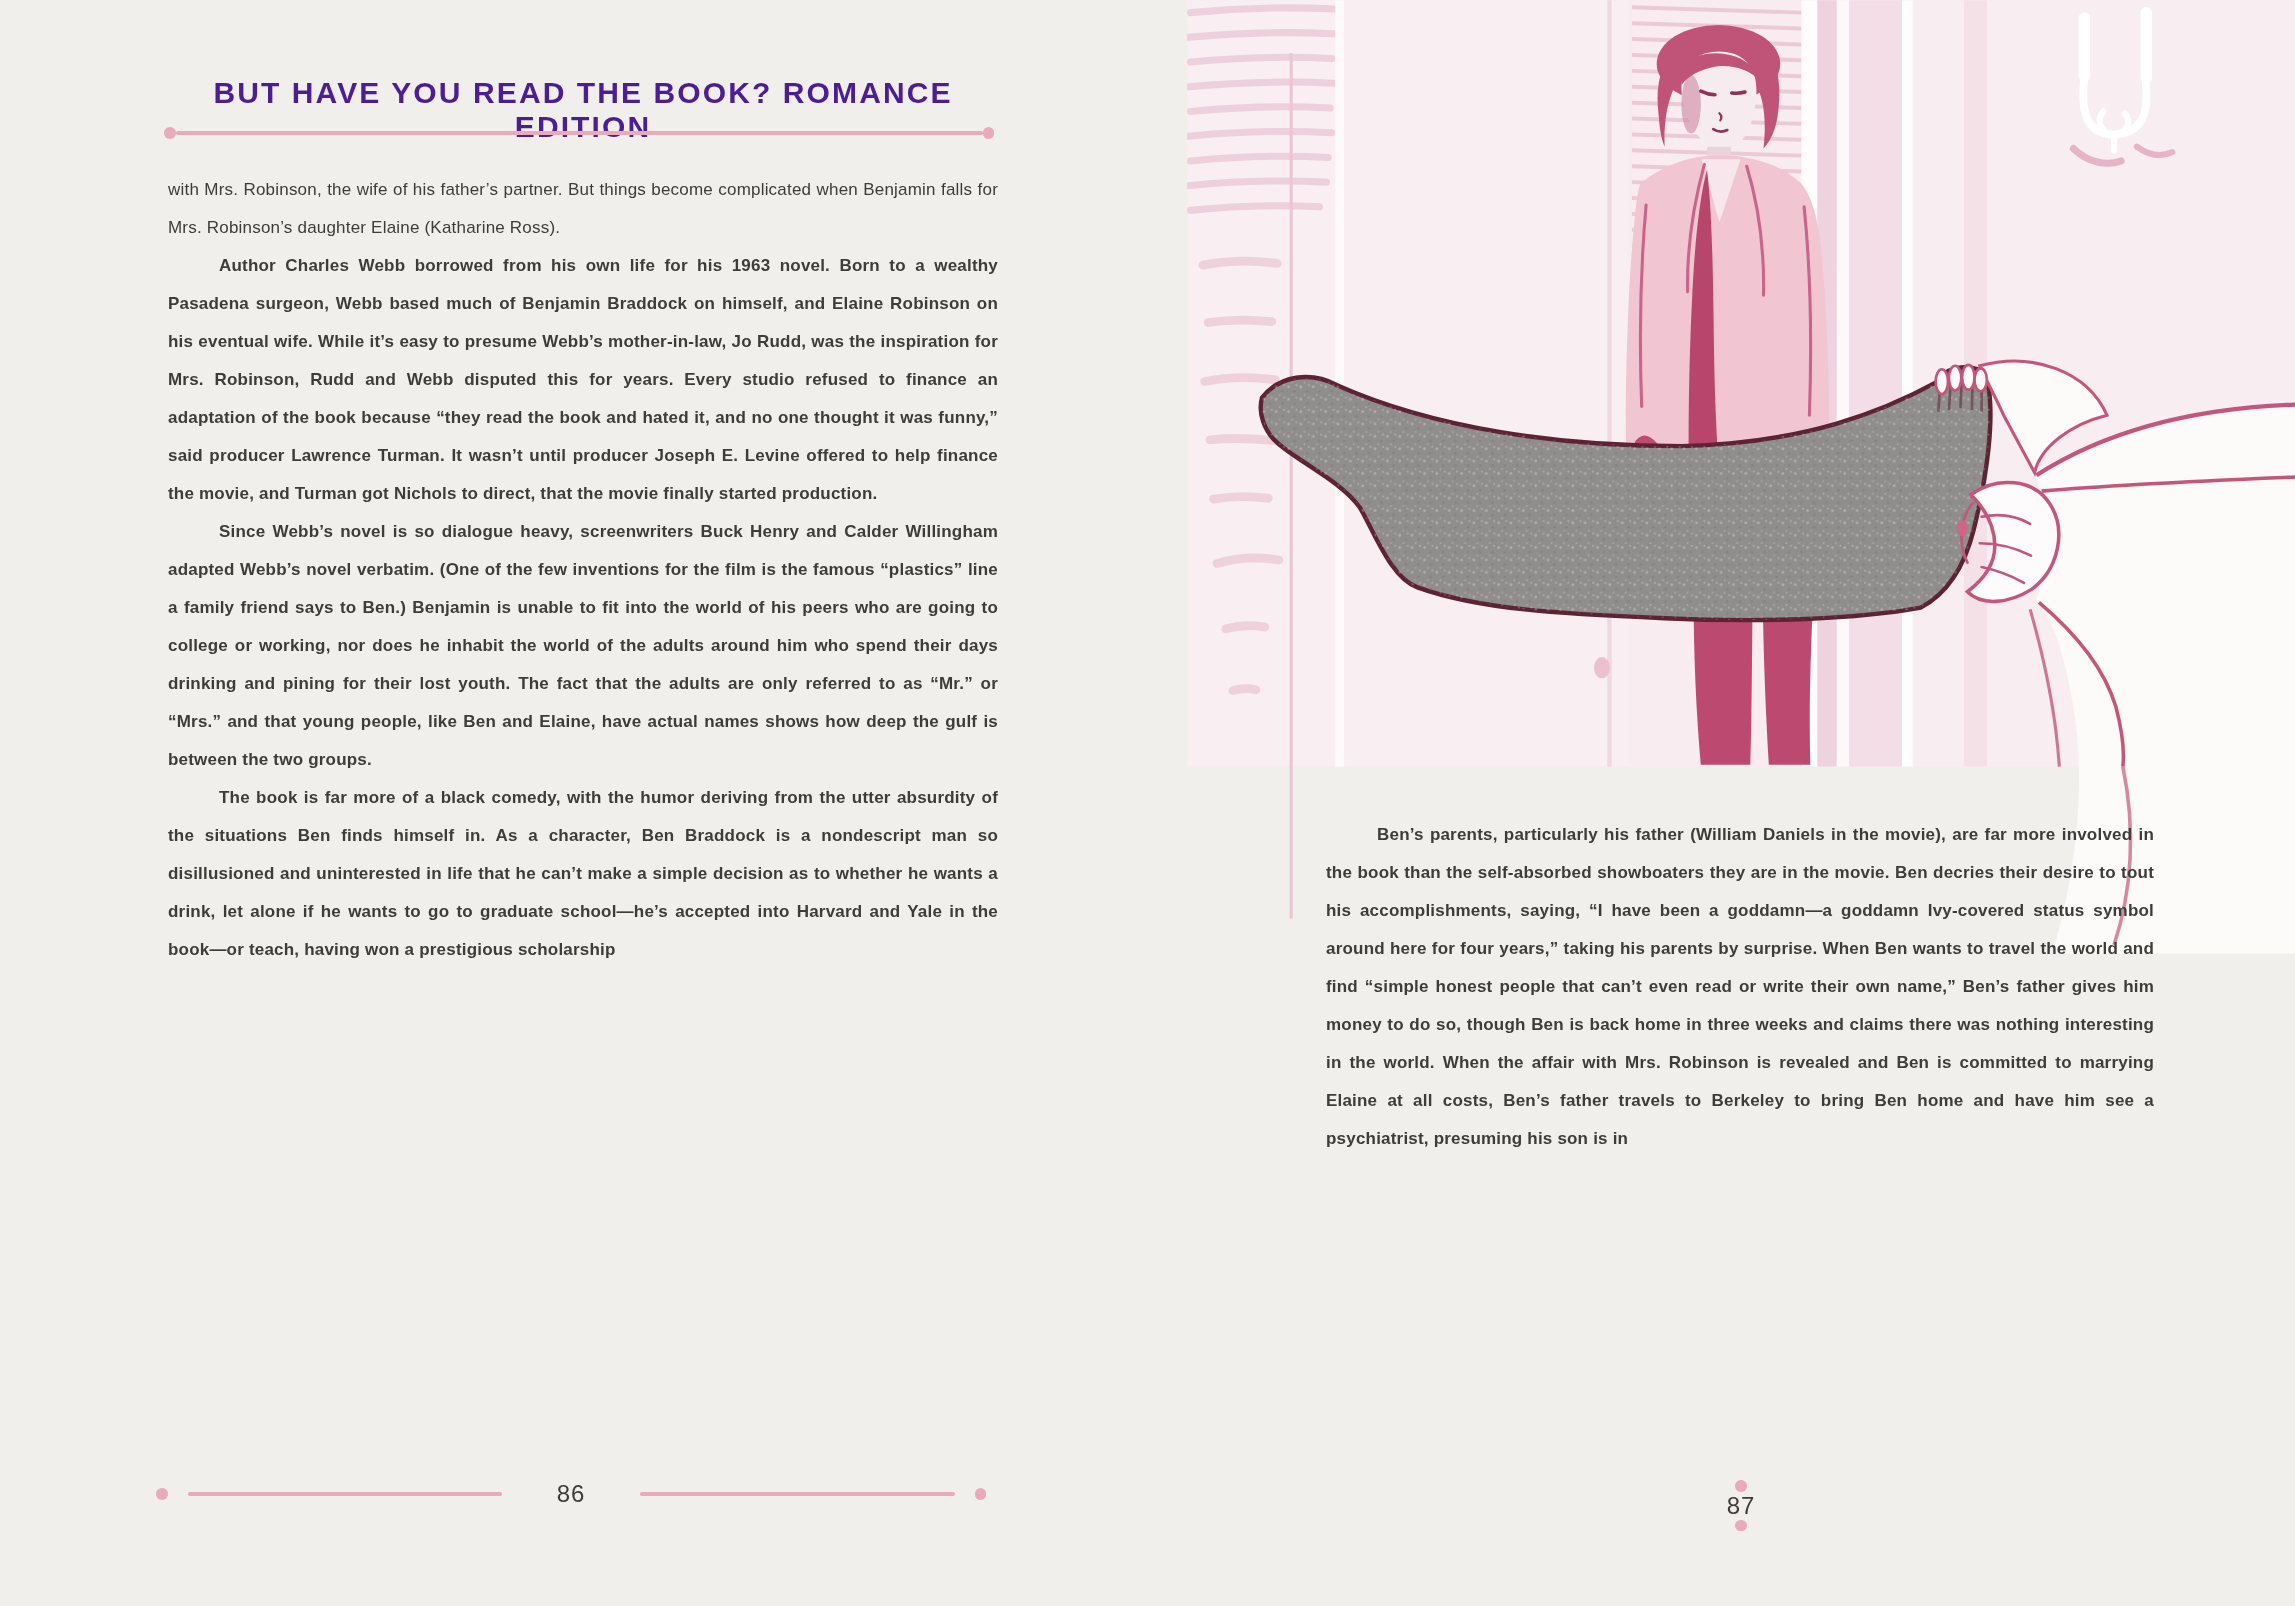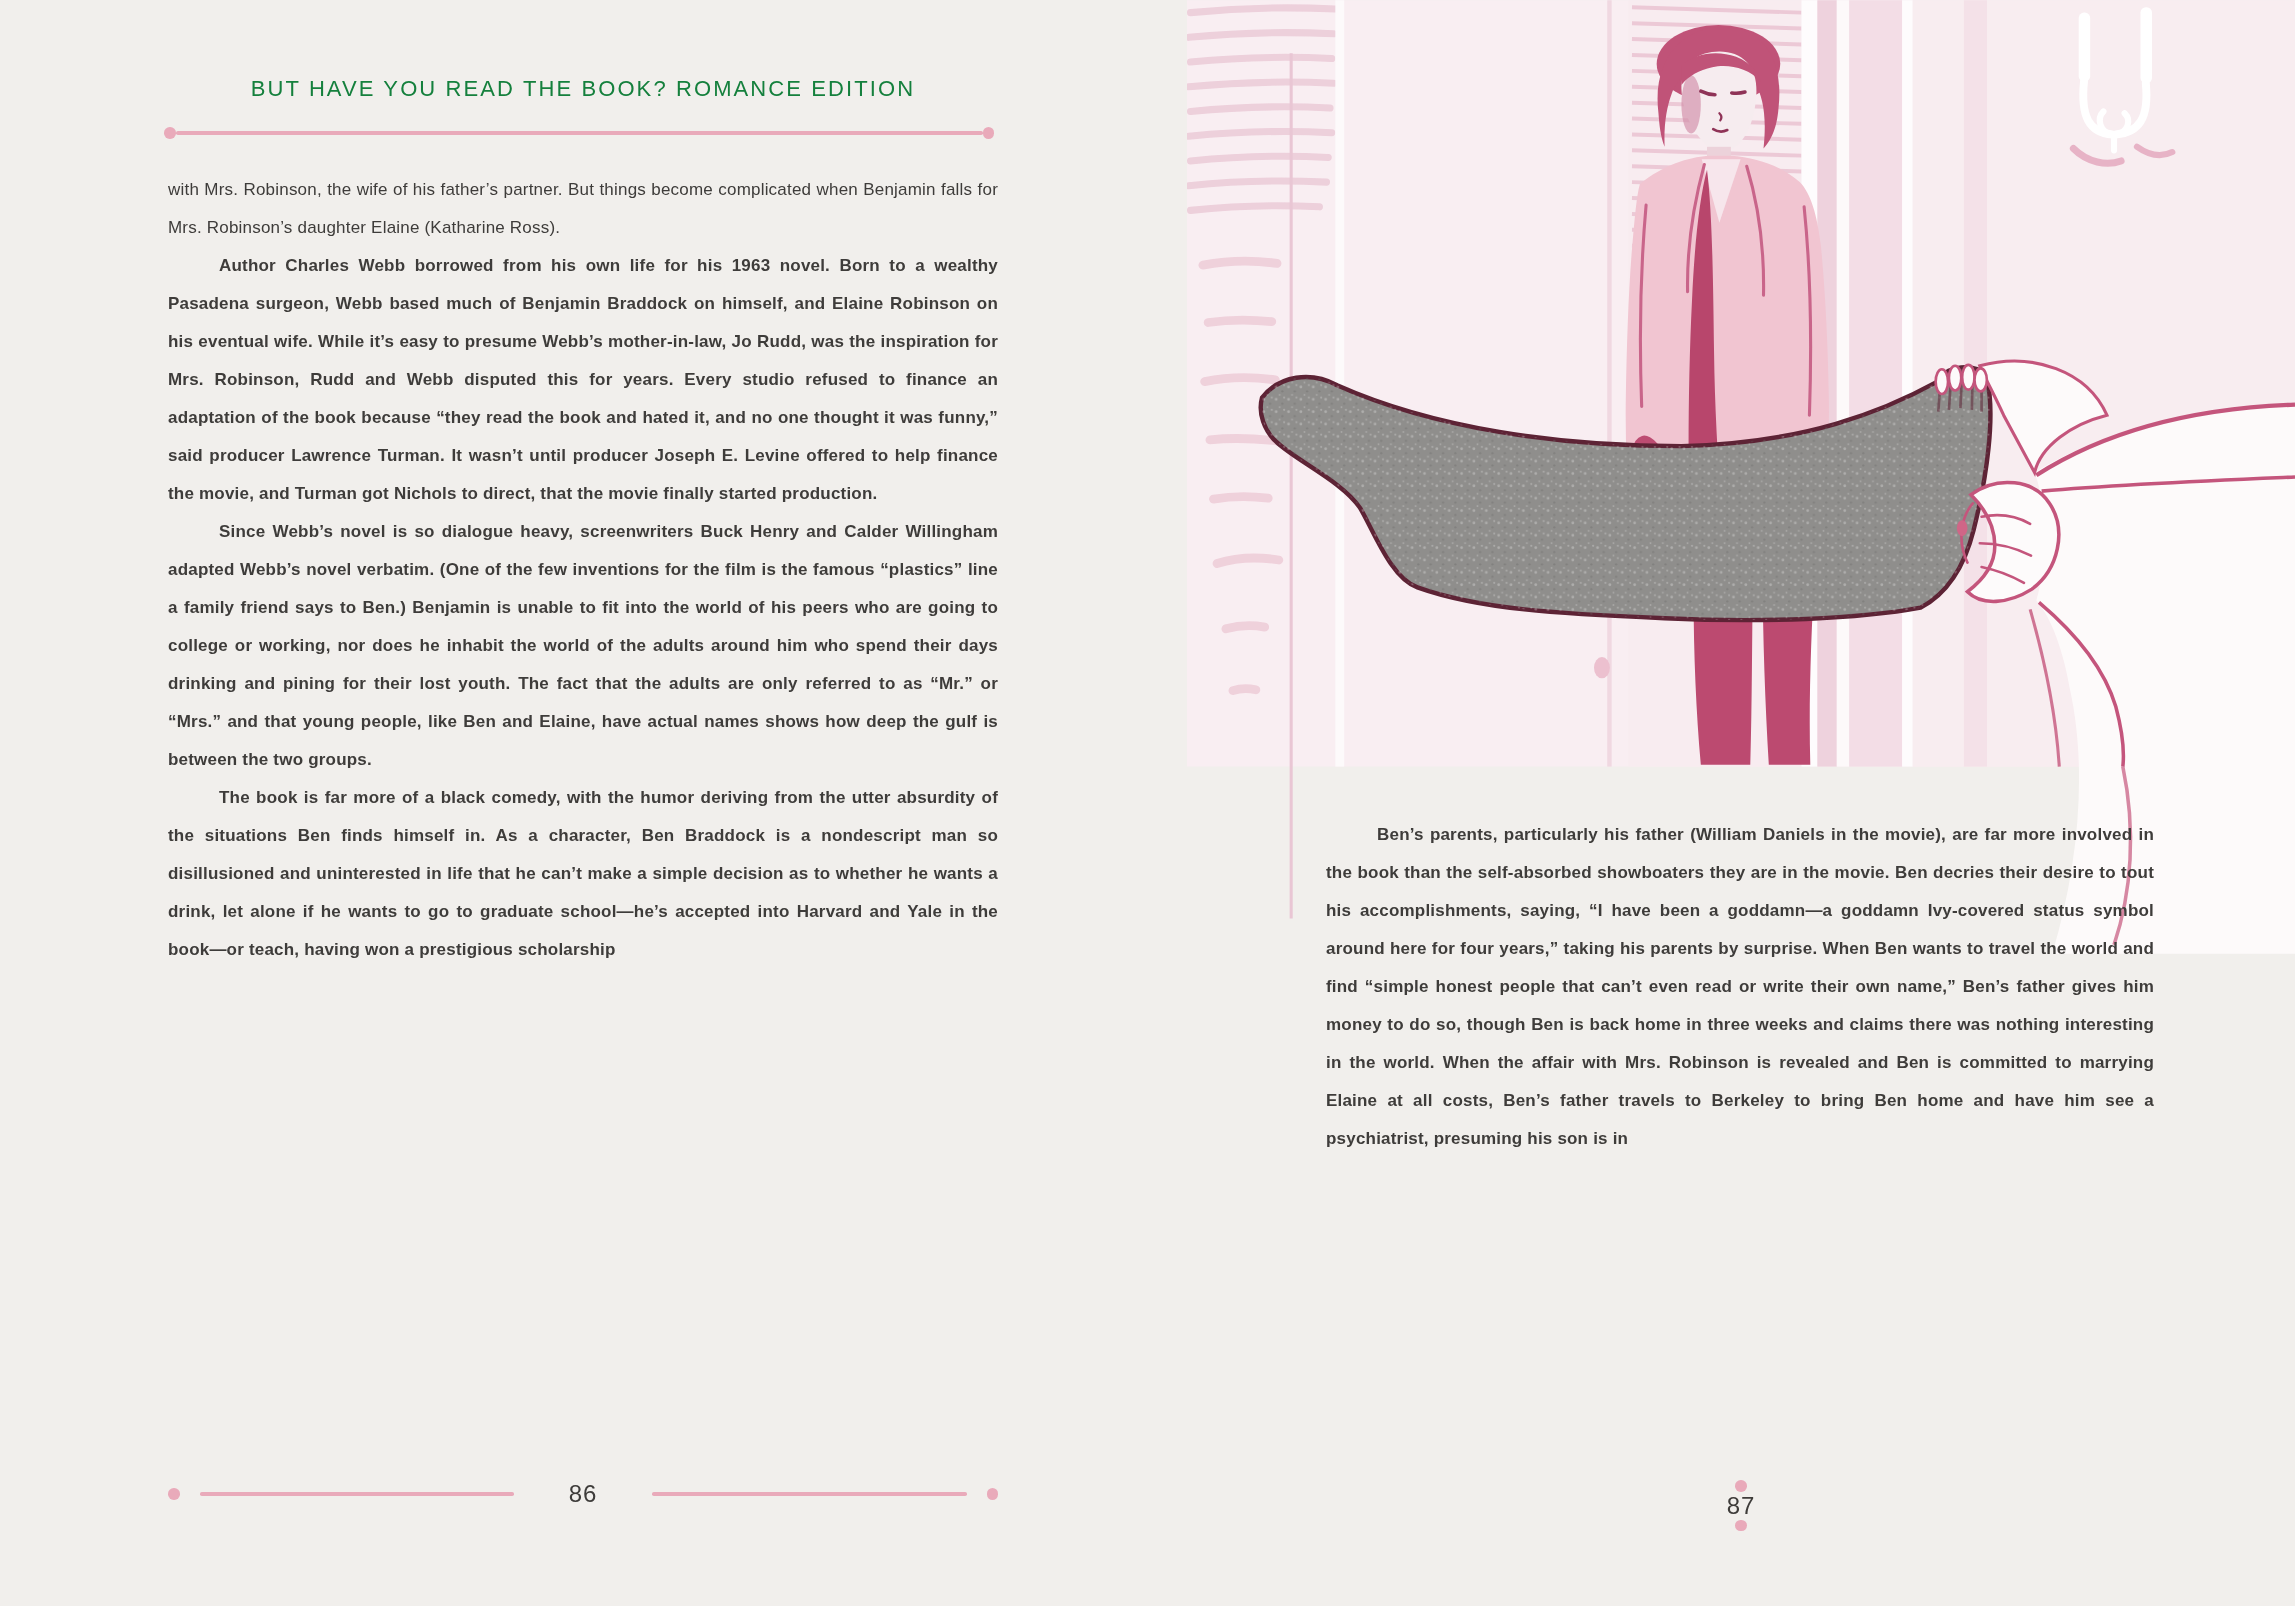--- a/index.html
+++ b/index.html
@@ -7,22 +7,22 @@
     position:relative;
     width:2295px;height:1607px;
     background:#f1efec;
     overflow:hidden;
     font-family:"Liberation Sans",sans-serif;
   }
   
   .running-header{
     position:absolute;left:168px;top:76px;width:830px;
     text-align:center;
-    font-size:22px;font-weight:normal;letter-spacing:2.1px;
-    color:#15803d;
+    font-size:30px;font-weight:bold;letter-spacing:2.1px;
+    color:#4c1d95;
   }
   .rule{
     position:absolute;display:flex;align-items:center;
   }
   .rule .dot{width:11.5px;height:11.5px;border-radius:50%;background:#e9aaba;flex:0 0 auto;}
   .rule .line{flex:1;height:3.5px;background:#e9aaba;border-radius:1.8px;}
   .header-rule{left:164px;top:127px;width:830px;}
   
   .text-col{
     position:absolute;
@@ -37,21 +37,21 @@
   .right-col{left:1326px;top:816px;width:828px;}
   
   .footer{
     position:absolute;top:1480px;width:830px;
     display:flex;align-items:center;
   }
   .footer .num{
     flex:0 0 auto;margin:0 35px;
     font-size:24px;color:#3e3c3a;letter-spacing:0.9px;
   }
-  .footer-left{left:168px;gap:20px;}
+  .footer-left{left:156px;gap:20px;}
   .footer-right{left:1326px;flex-direction:column;}
   
   .illustration{
     position:absolute;left:1187px;top:0;width:1108px;height:954px;
   }
 </style>
 </head>
 <body>
 
 <div class="spread">

